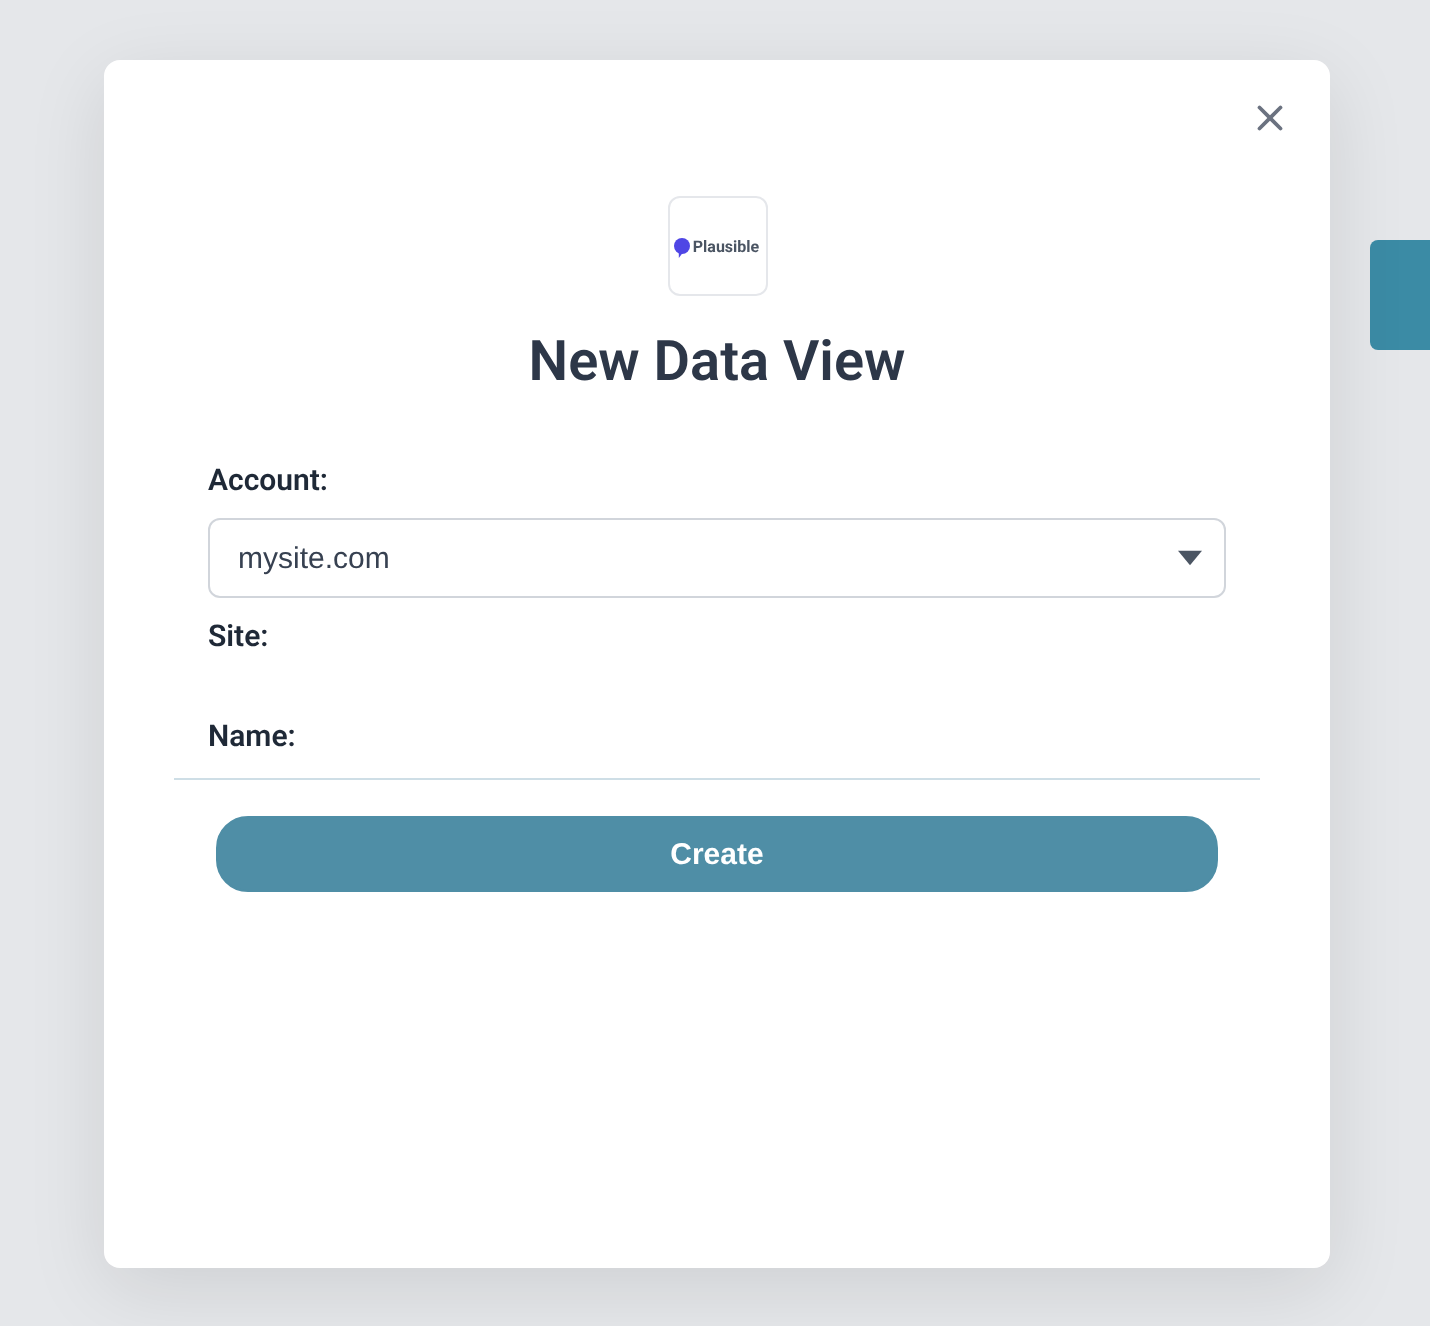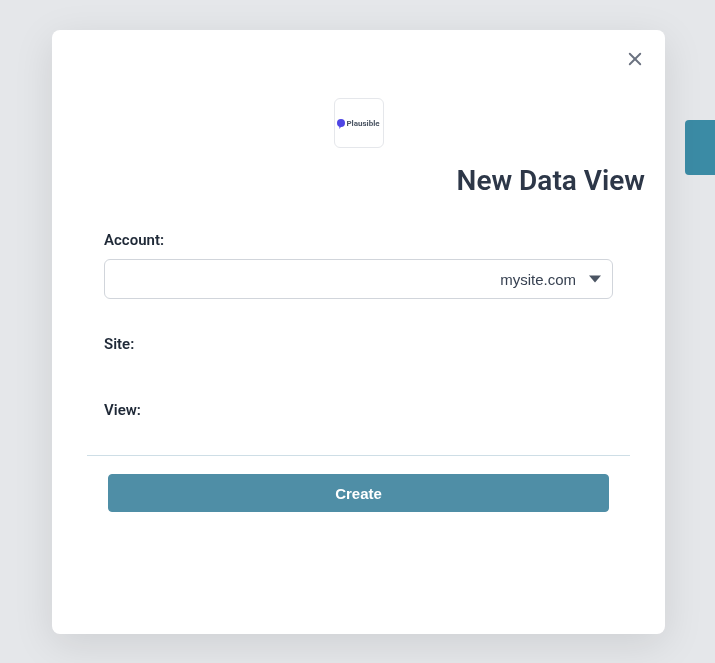--- a/index.html
+++ b/index.html
@@ -68,48 +68,47 @@
     }
     .logo-dot::after {
       content: '';
       position: absolute;
       bottom: -2px; left: 2px;
       width: 3px; height: 4px;
       background: #4f46e5;
       clip-path: polygon(0 0, 100% 0, 0 100%);
     }
     .modal-title {
-      text-align: right;
+      text-align: center;
       font-size: 28px;
       font-weight: 600;
       color: #2d3748;
       margin-bottom: 34px;
     }
     .form { padding: 0 32px; }
-    .field { margin-bottom: 36px; }
-    .field.gap-lg { margin-bottom: 48px; }
+    .field { margin-bottom: 10px; }
+    .field.gap-lg { margin-bottom: 32px; }
     .field-label {
       display: block;
       font-size: 15px;
       font-weight: 600;
       color: #1f2937;
       margin-bottom: 10px;
     }
     .select-wrap { position: relative; }
     .select, .text-input {
       width: 100%;
       height: 40px;
       border: 1px solid #d1d5db;
       border-radius: 6px;
       padding: 0 14px;
       font-size: 15px;
       color: #374151;
       background: #fff;
       outline: none;
-      text-align: right;
     }
     .select {
       appearance: none;
       cursor: pointer;
       padding-right: 36px;
     }
     .caret {
       position: absolute;
       right: 12px;
       top: 50%;
@@ -126,21 +125,21 @@
       margin-left: -17px;
     }
     .button-row {
       display: flex;
       gap: 18px;
       padding: 0 4px;
     }
     .btn {
       flex: 1;
       height: 38px;
-      border-radius: 4px;
+      border-radius: 16px;
       font-size: 15px;
       font-weight: 700;
       cursor: pointer;
       border: 1px solid transparent;
     }
     .btn-primary {
       background: #4f8ea6;
       color: #fff;
       border-color: #4f8ea6;
     }
@@ -187,21 +186,21 @@
             </svg>
         </span>
       </div>
     </div>
 
     <div class="field gap-lg">
       <label class="field-label">Site:</label>
     </div>
 
     <div class="field">
-      <label class="field-label">View:</label>
+      <label class="field-label">Name:</label>
     </div>
 
     <hr class="divider">
 
     <div class="button-row">
       <button class="btn btn-primary">Create</button>
     </div>
   </div>
 </div>
 

